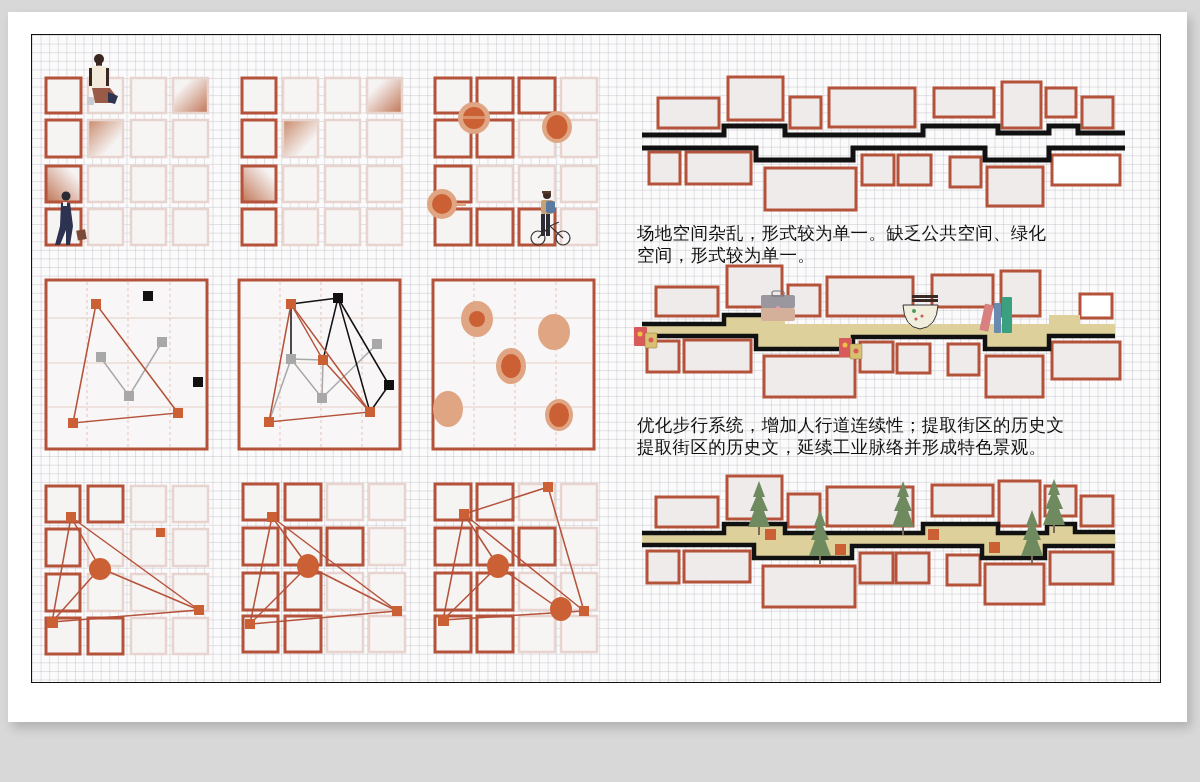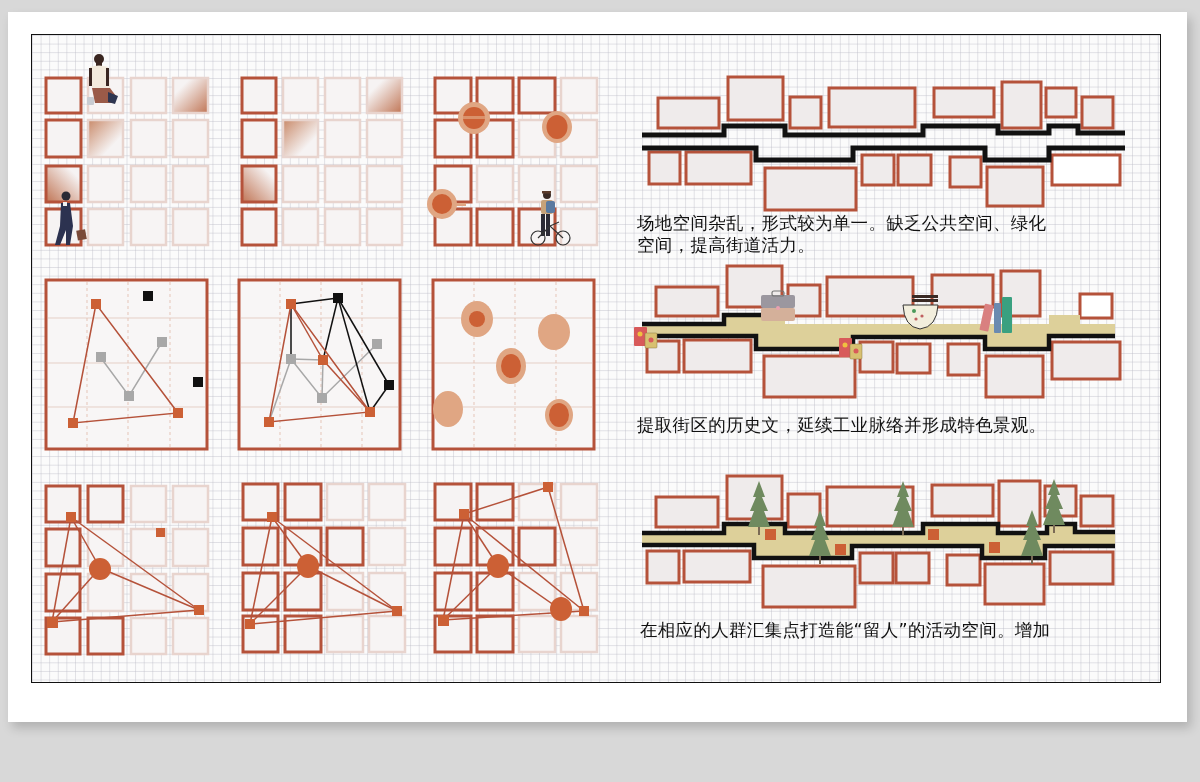--- a/index.html
+++ b/index.html
@@ -493,22 +493,22 @@
     <g>
       <use href="#tree" x="759" y="527"></use>
         <use href="#tree" x="820" y="556"></use>
       <use href="#tree" x="903" y="527"></use>
         <use href="#tree" x="1032" y="556"></use>
       <use href="#tree" x="1054" y="525"></use>
     </g>
   </g>
 </svg>
 
-<div class="caption" style="left:637px; top:212px;">
+<div class="caption" style="left:637px; top:222px;">
   <div>场地空间杂乱，形式较为单一。缺乏公共空间、绿化</div>
-  <div>空间，提高街道活力。</div>
+  <div>空间，形式较为单一。</div>
 </div>
 <div class="caption" style="left:637px; top:414px;">
+  <div>优化步行系统，增加人行道连续性；提取街区的历史文</div>
   <div>提取街区的历史文，延续工业脉络并形成特色景观。</div>
 </div>
 <div class="caption" style="left:640px; top:619px;">
-  <div>在相应的人群汇集点打造能“留人”的活动空间。增加</div>
 </div>
 
 </body></html>

